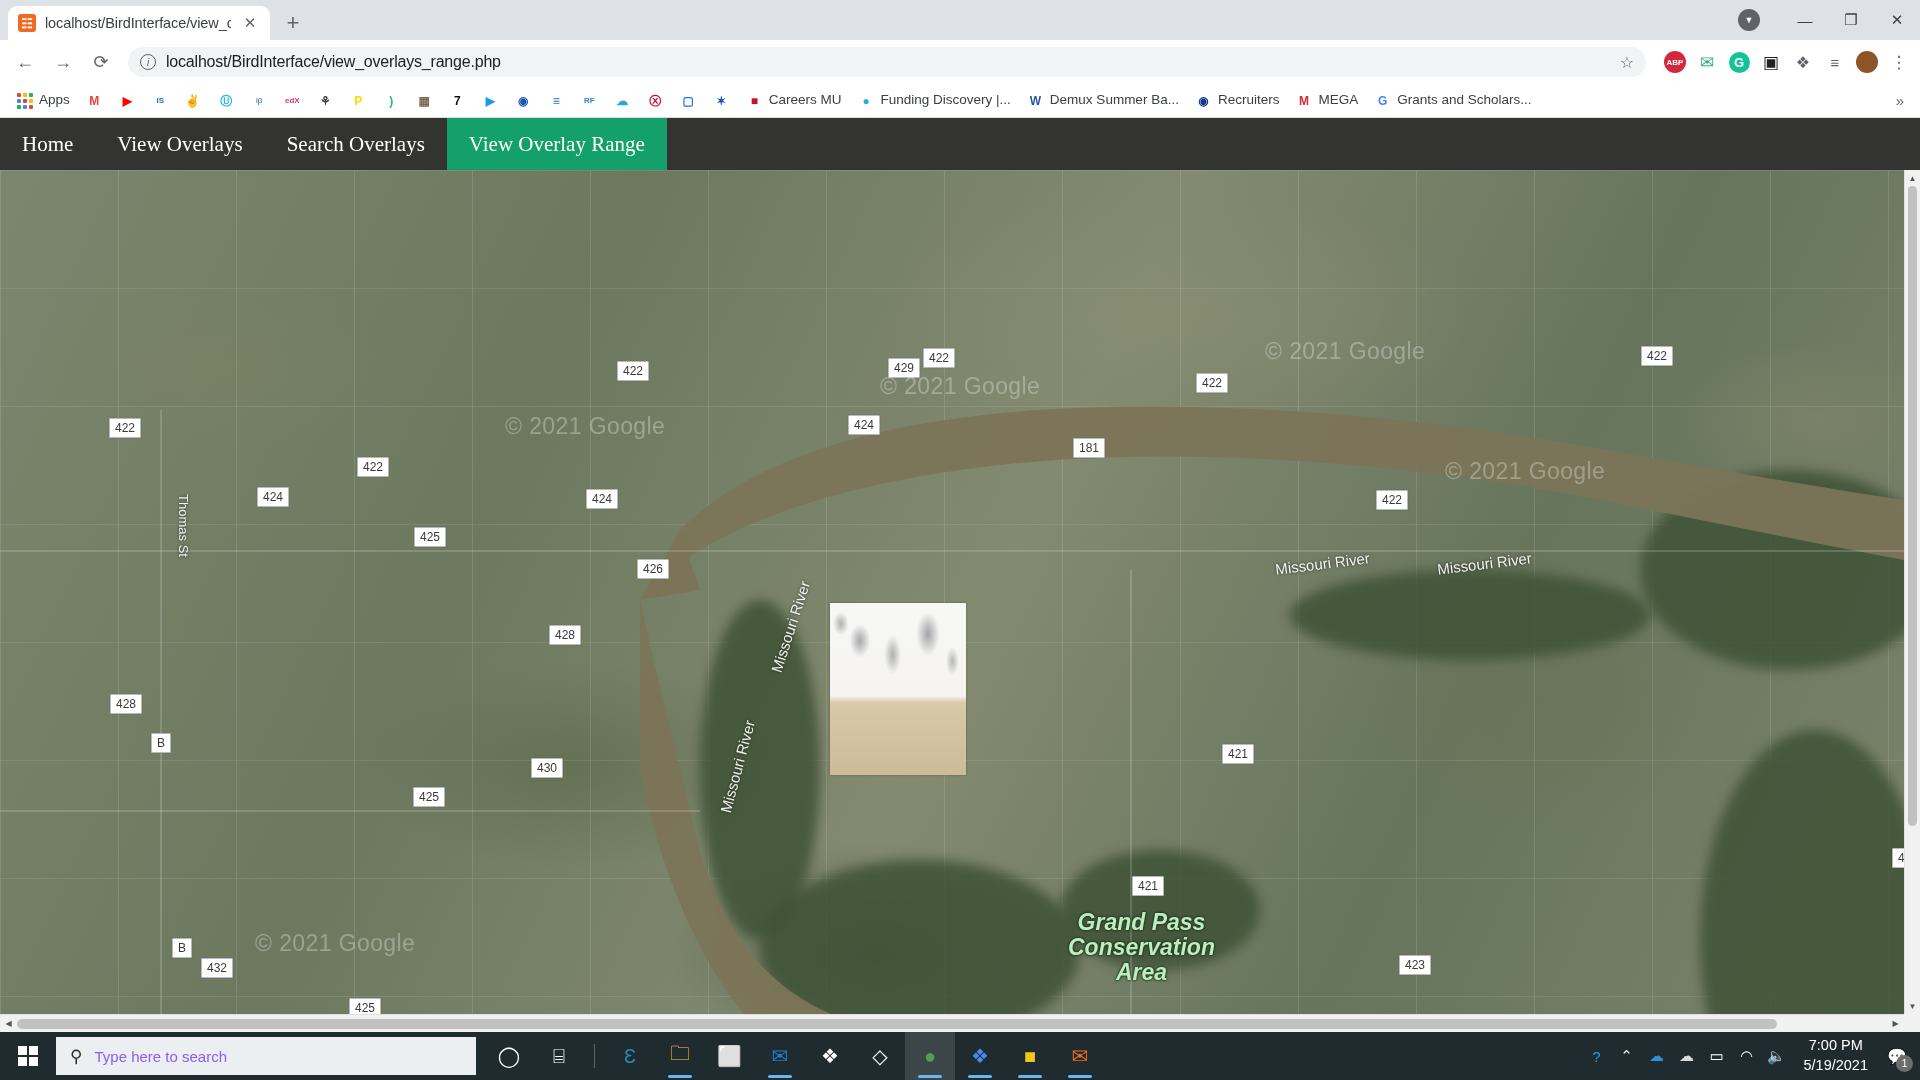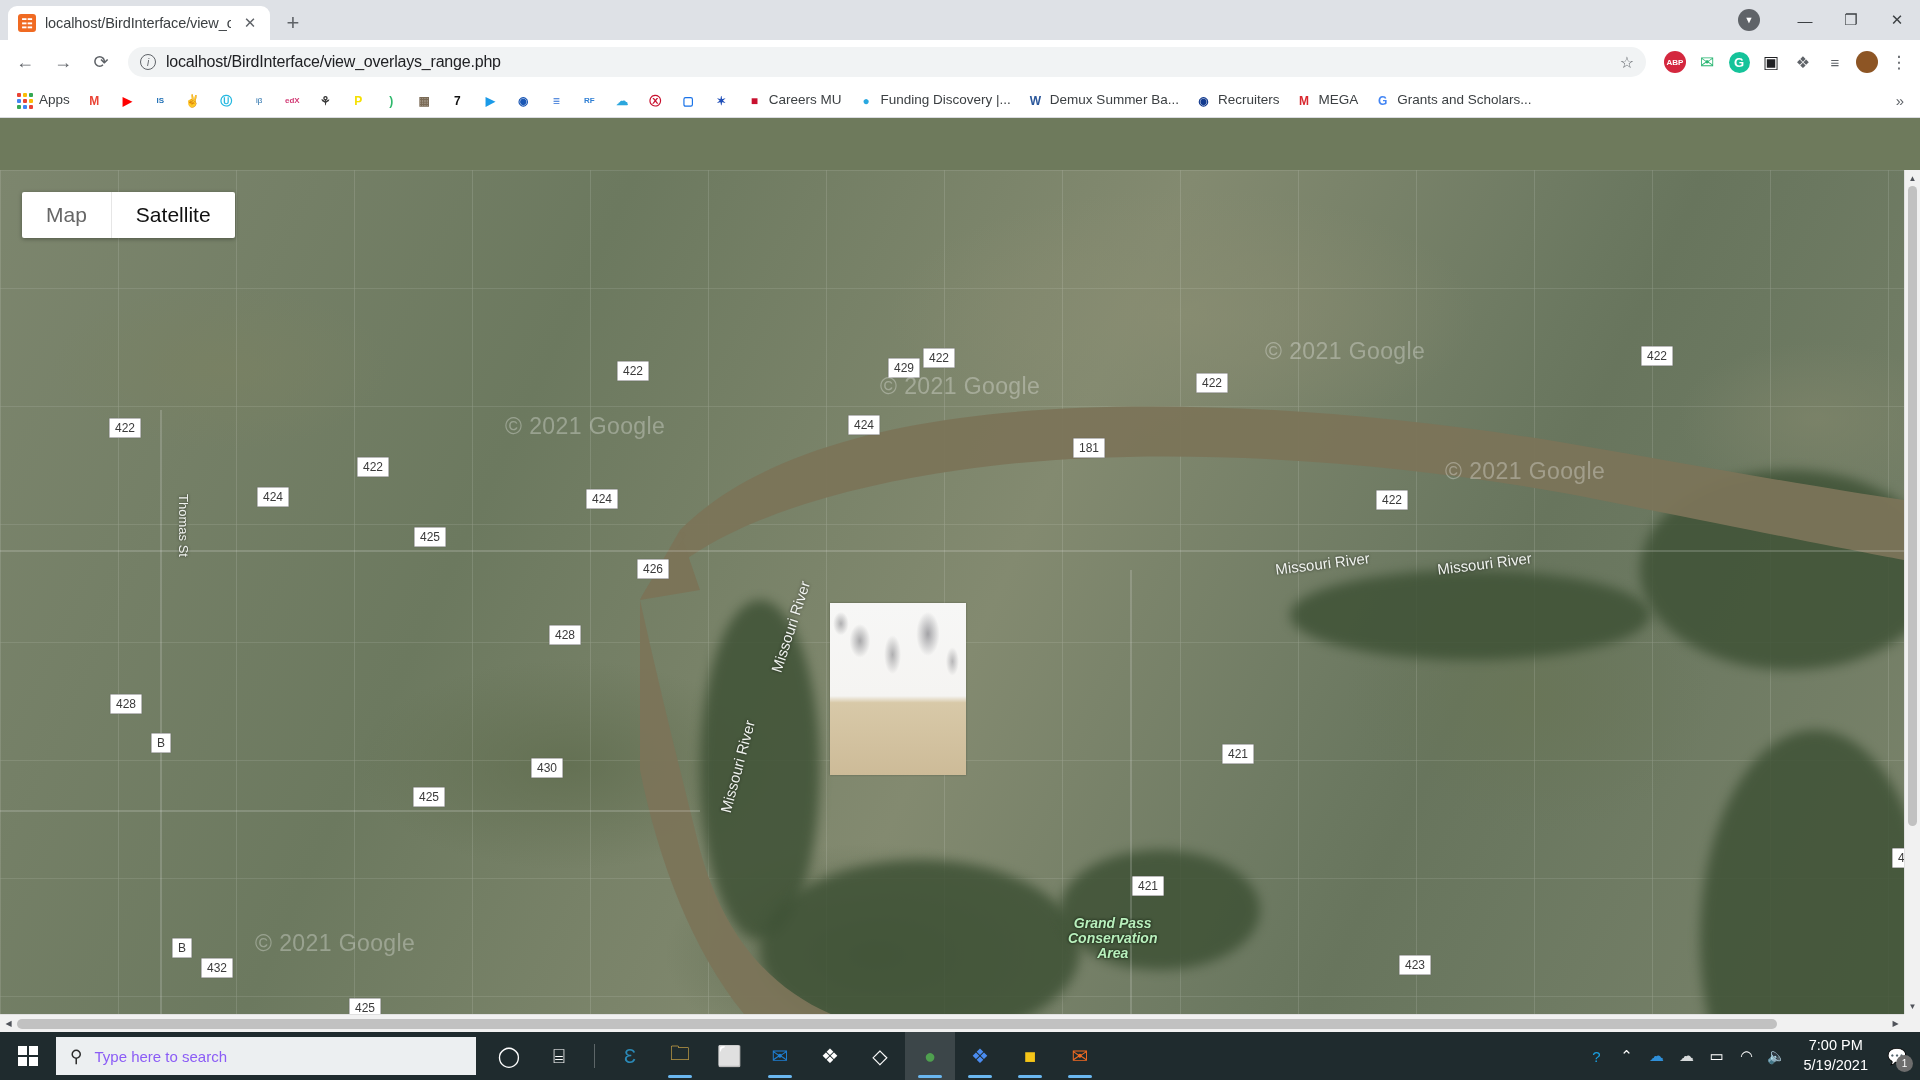--- a/index.html
+++ b/index.html
@@ -94,22 +94,22 @@
     position: absolute; inset: 0; opacity: .22;
     background-image:
       linear-gradient(to right, rgba(255,255,255,.55) 1px, transparent 1px),
       linear-gradient(to bottom, rgba(255,255,255,.45) 1px, transparent 1px);
     background-size: 118px 118px;
   }
   .woods { position: absolute; background: #3f5236; border-radius: 50%; filter: blur(6px); opacity: .85; }
 
   .maplabel { position: absolute; color: #f0f3ef; font-size: 15px; white-space: nowrap;
     text-shadow: 0 0 3px rgba(0,0,0,.65); font-family: "Liberation Sans", sans-serif; }
-  .parklabel { position: absolute; color: #b9f0bd; font-size: 14px; font-weight: bold;
-    font-style: italic; text-align: center; line-height: 1.08; text-shadow: 0 0 3px #1c2a18, 0 0 2px #1c2a18; margin-top: 6px;}
+  .parklabel { position: absolute; color: #b9f0bd; font-size: 23px; font-weight: bold;
+    font-style: italic; text-align: center; line-height: 1.08; text-shadow: 0 0 3px #1c2a18, 0 0 2px #1c2a18;}
   .roadlbl { position: absolute; background: #fff; border: 1px solid #b9b9b9; color: #3a3a3a;
     font-size: 12px; line-height: 1; padding: 3px 5px; border-radius: 1px; box-shadow: 0 0 1px rgba(0,0,0,.3);}
   .roadline { position: absolute; background: rgba(235,235,235,.55); }
   .watermark { position: absolute; color: rgba(255,255,255,.30); font-size: 23px;
     font-family: "Liberation Sans", sans-serif; letter-spacing: .4px; }
 
   .overlay-img {
     position: absolute; left: 830px; top: 433px; width: 136px; height: 172px;
     background:
       linear-gradient(to bottom, #f7f7f6 0%, #f5f4f2 54%, #d8c9a8 58%, #cdbb98 100%);
@@ -330,20 +330,26 @@
       </div>
       <div class="bm">
         <span class="bm-ico" style="color: rgb(66, 133, 244); font-weight: bold; font-size: 12px;">G</span>
         <span>Grants and Scholars...</span>
       </div>
       <div class="bm-overflow">»</div>
     </div>
 
   <div id="page">
 
+    <div class="nav" id="sitenav">
+        <a href="#">Home</a>
+        <a href="#">View Overlays</a>
+        <a href="#">Search Overlays</a>
+        <a href="#" class="active">View Overlay Range</a>
+      </div>
 
     <div class="map">
       <div class="sat"></div>
       <div class="field-grid"></div>
 
       <div class="woods" style="left:700px;top:430px;width:120px;height:340px;"></div>
       <div class="woods" style="left:760px;top:690px;width:320px;height:180px;"></div>
       <div class="woods" style="left:1290px;top:400px;width:360px;height:90px;"></div>
       <div class="woods" style="left:1640px;top:300px;width:300px;height:200px;"></div>
       <div class="woods" style="left:1700px;top:560px;width:230px;height:420px;"></div>
@@ -401,24 +407,20 @@
           <div class="roadlbl" style="left: 201px; top: 788px;">432</div>
           <div class="roadlbl" style="left: 1399px; top: 785px;">423</div>
           <div class="roadlbl" style="left: 349px; top: 828px;">425</div>
           <div class="watermark" style="left: 880px; top: 203px;">© 2021 Google</div>
           <div class="watermark" style="left: 1445px; top: 288px;">© 2021 Google</div>
           <div class="watermark" style="left: 1265px; top: 168px;">© 2021 Google</div>
           <div class="watermark" style="left: 255px; top: 760px;">© 2021 Google</div>
           <div class="watermark" style="left: 505px; top: 243px;">© 2021 Google</div>
         </div>
 
-      <div class="maptype">
-        <div class="mt-map">Map</div>
-        <div class="mt-sat">Satellite</div>
-      </div>
     </div>
 
     <div class="vscroll">
       <div class="arrow">▲</div>
       <div class="thumb"></div>
       <div class="arrow" style="position:absolute;bottom:0;left:0;right:0;">▼</div>
     </div>
     <div class="hscroll">
       <div class="arrow">◀</div>
       <div class="thumb"></div>

